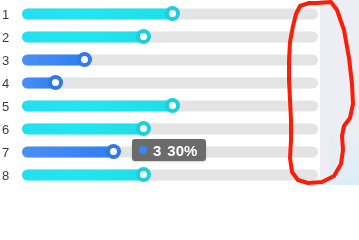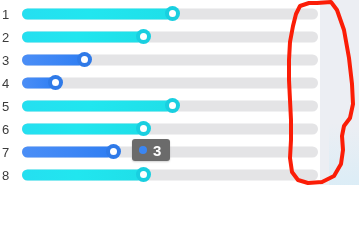--- a/index.html
+++ b/index.html
@@ -156,19 +156,20 @@
           <div class="handle cyan" style="left: 121px;">
             <div class="inner"></div>
           </div>
         </div>
       </div>
     </div>
 
   <div class="tooltip">
     <span class="dot"></span>
     <span class="tip-text">3</span>
+    <span class="tip-text">30%</span>
   </div>
 
   <svg class="annotation" viewBox="0 0 359 185" xmlns="http://www.w3.org/2000/svg">
     <path d="M317,3 L331,2 L337,10 L344,30 L349,58 L352,84 L353,104 L350,118 L344,126 L342,136 L343,150 L341,164 L334,176 L322,182 L308,183 L298,180 L292,172 L290,158 L291,140 L291,120 L290,100 L289,80 L289,60 L290,42 L293,26 L296,14 L300,6 L309,3 Z" fill="none" stroke="#fb1d07" stroke-width="4" stroke-linejoin="round" stroke-linecap="round"></path>
   </svg>
 
 </div>
 
 </body></html>

